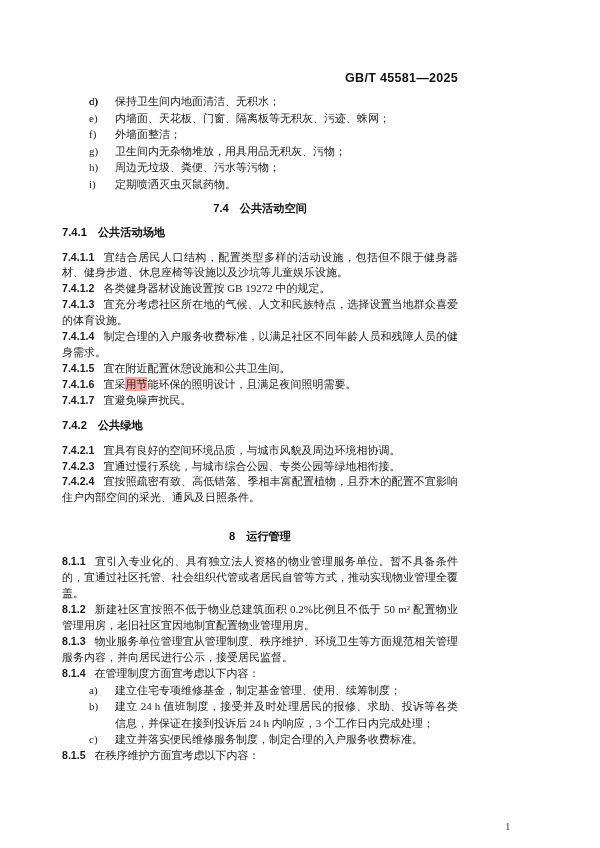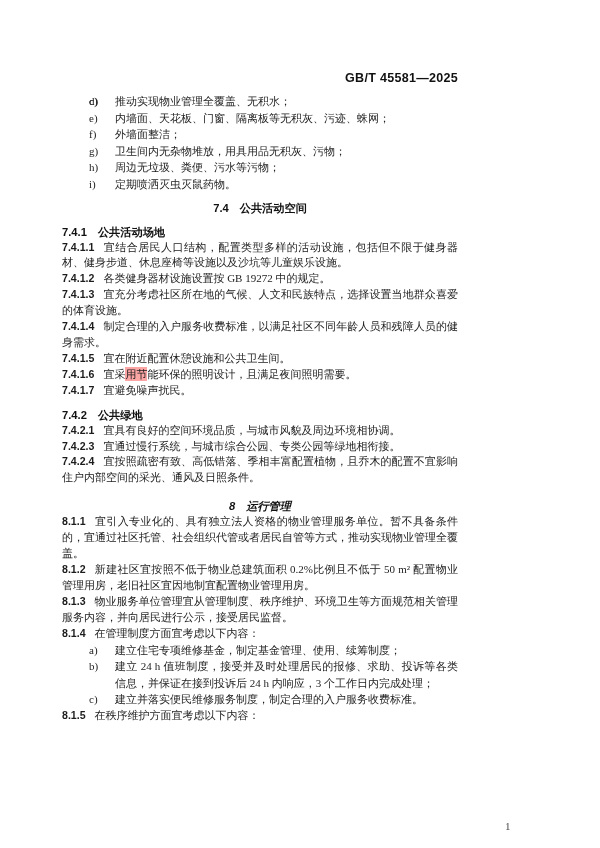--- a/index.html
+++ b/index.html
@@ -61,23 +61,23 @@
     text-align: justify;
     text-justify: inter-ideograph;
   }
   .cnum {
     font-family: "Liberation Sans", "DejaVu Sans", sans-serif;
     font-weight: bold;
     font-size: 10.6px;
     margin-right: 9px;
     white-space: nowrap;
   }
-  .gap-first { }
+  .gap-first { margin-top: 10px; }
   .gap-sec   { }
-  .gap-chap  { margin-top: 12px; font-style: italic; }
+  .gap-chap  { margin-top: 22px; }
   .hl {
     background: #c3dcef;
     padding: 1px 0;
   }
   .page-number {
     position: absolute;
     left: 505px; top: 820px;
     font-size: 11px;
     color: #4a4a4a;
     letter-spacing: 1px;
@@ -86,21 +86,21 @@
 </head>
 <body>
 
 <div class="page">
 
   <div class="doc-header">GB/T 45581—2025</div>
 
   <div class="content">
 
     <div class="li"><span class="li-letter">c)</span></div>
-    <div class="li"><span class="li-letter">d)</span><span>推动实现物业管理全覆盖、无积水；</span></div>
+    <div class="li"><span class="li-letter">d)</span><span>保持卫生间内地面清洁、无积水；</span></div>
     <div class="li"><span class="li-letter">e)</span><span>内墙面、天花板、门窗、隔离板等无积灰、污迹、蛛网；</span></div>
     <div class="li"><span class="li-letter">f)</span><span>外墙面整洁；</span></div>
     <div class="li"><span class="li-letter">g)</span><span>卫生间内无杂物堆放，用具用品无积灰、污物；</span></div>
     <div class="li"><span class="li-letter">h)</span><span>周边无垃圾、粪便、污水等污物；</span></div>
     <div class="li"><span class="li-letter">i)</span><span>定期喷洒灭虫灭鼠药物。</span></div>
 
     <div class="h3"><span class="hnum">7.4</span><span>公共活动空间</span></div>
 
     <div class="h4"><span class="hnum">7.4.1</span><span>公共活动场地</span></div>
 

